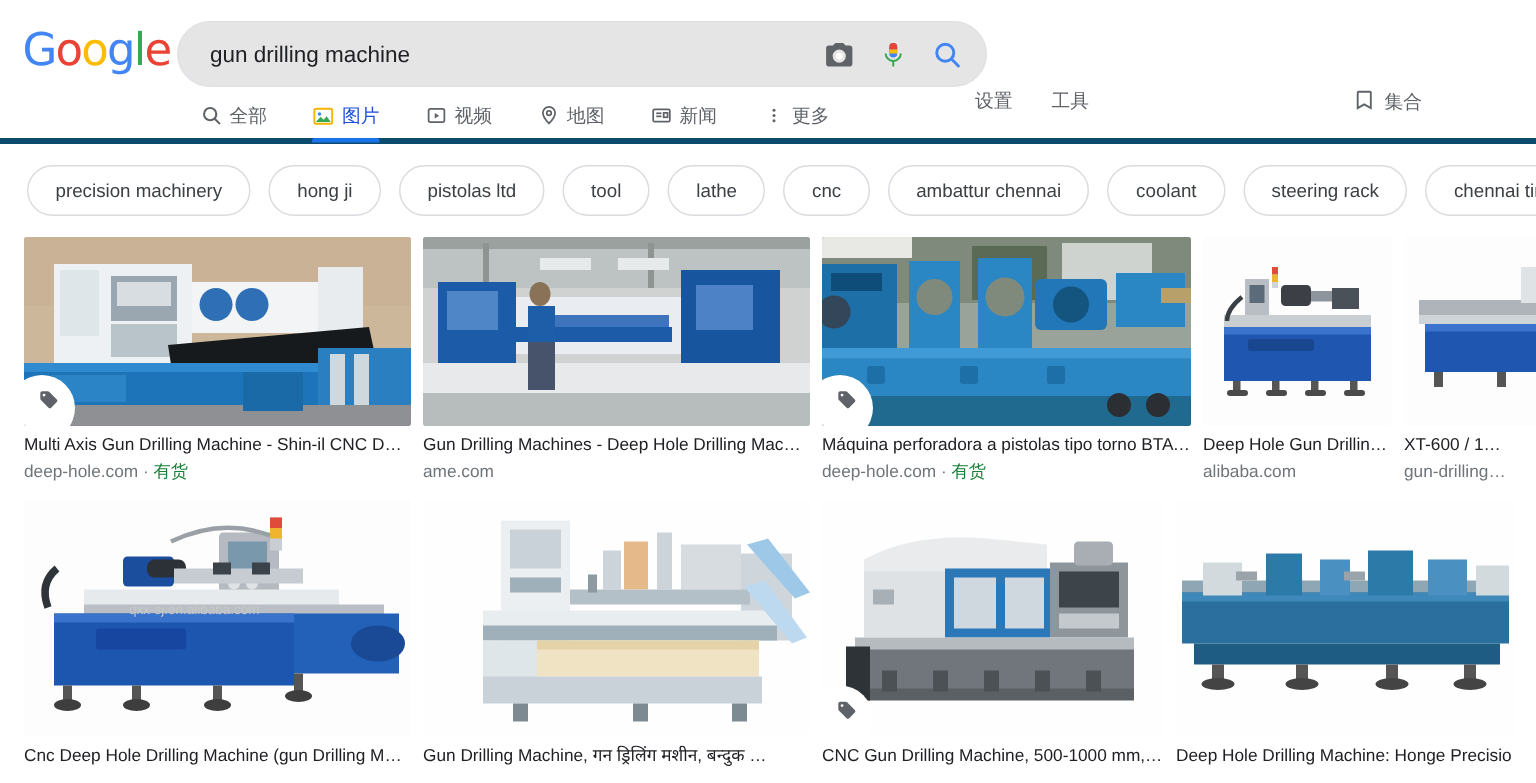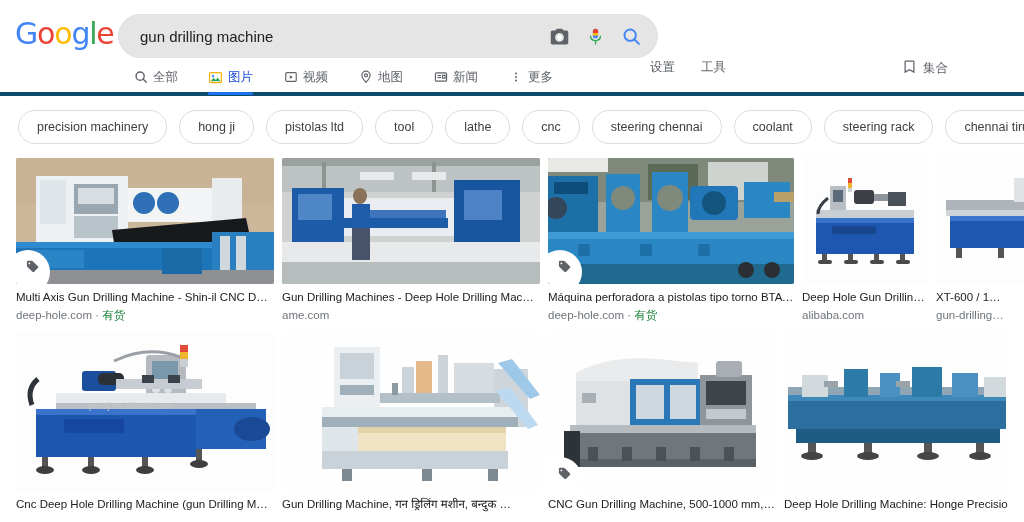--- a/index.html
+++ b/index.html
@@ -306,21 +306,21 @@
   </div>
 </div>
 
 <div class="chiprow">
   <div class="chip">precision machinery</div>
   <div class="chip">hong ji</div>
   <div class="chip">pistolas ltd</div>
   <div class="chip">tool</div>
   <div class="chip">lathe</div>
   <div class="chip">cnc</div>
-  <div class="chip">steering chennai</div>
+  <div class="chip">ambattur chennai</div>
   <div class="chip">coolant</div>
   <div class="chip">steering rack</div>
   <div class="chip">chennai tiruvallur</div>
 </div>
 
 <div class="results">
 
   <div class="row">
 
     <div class="card" style="width:258px;">

